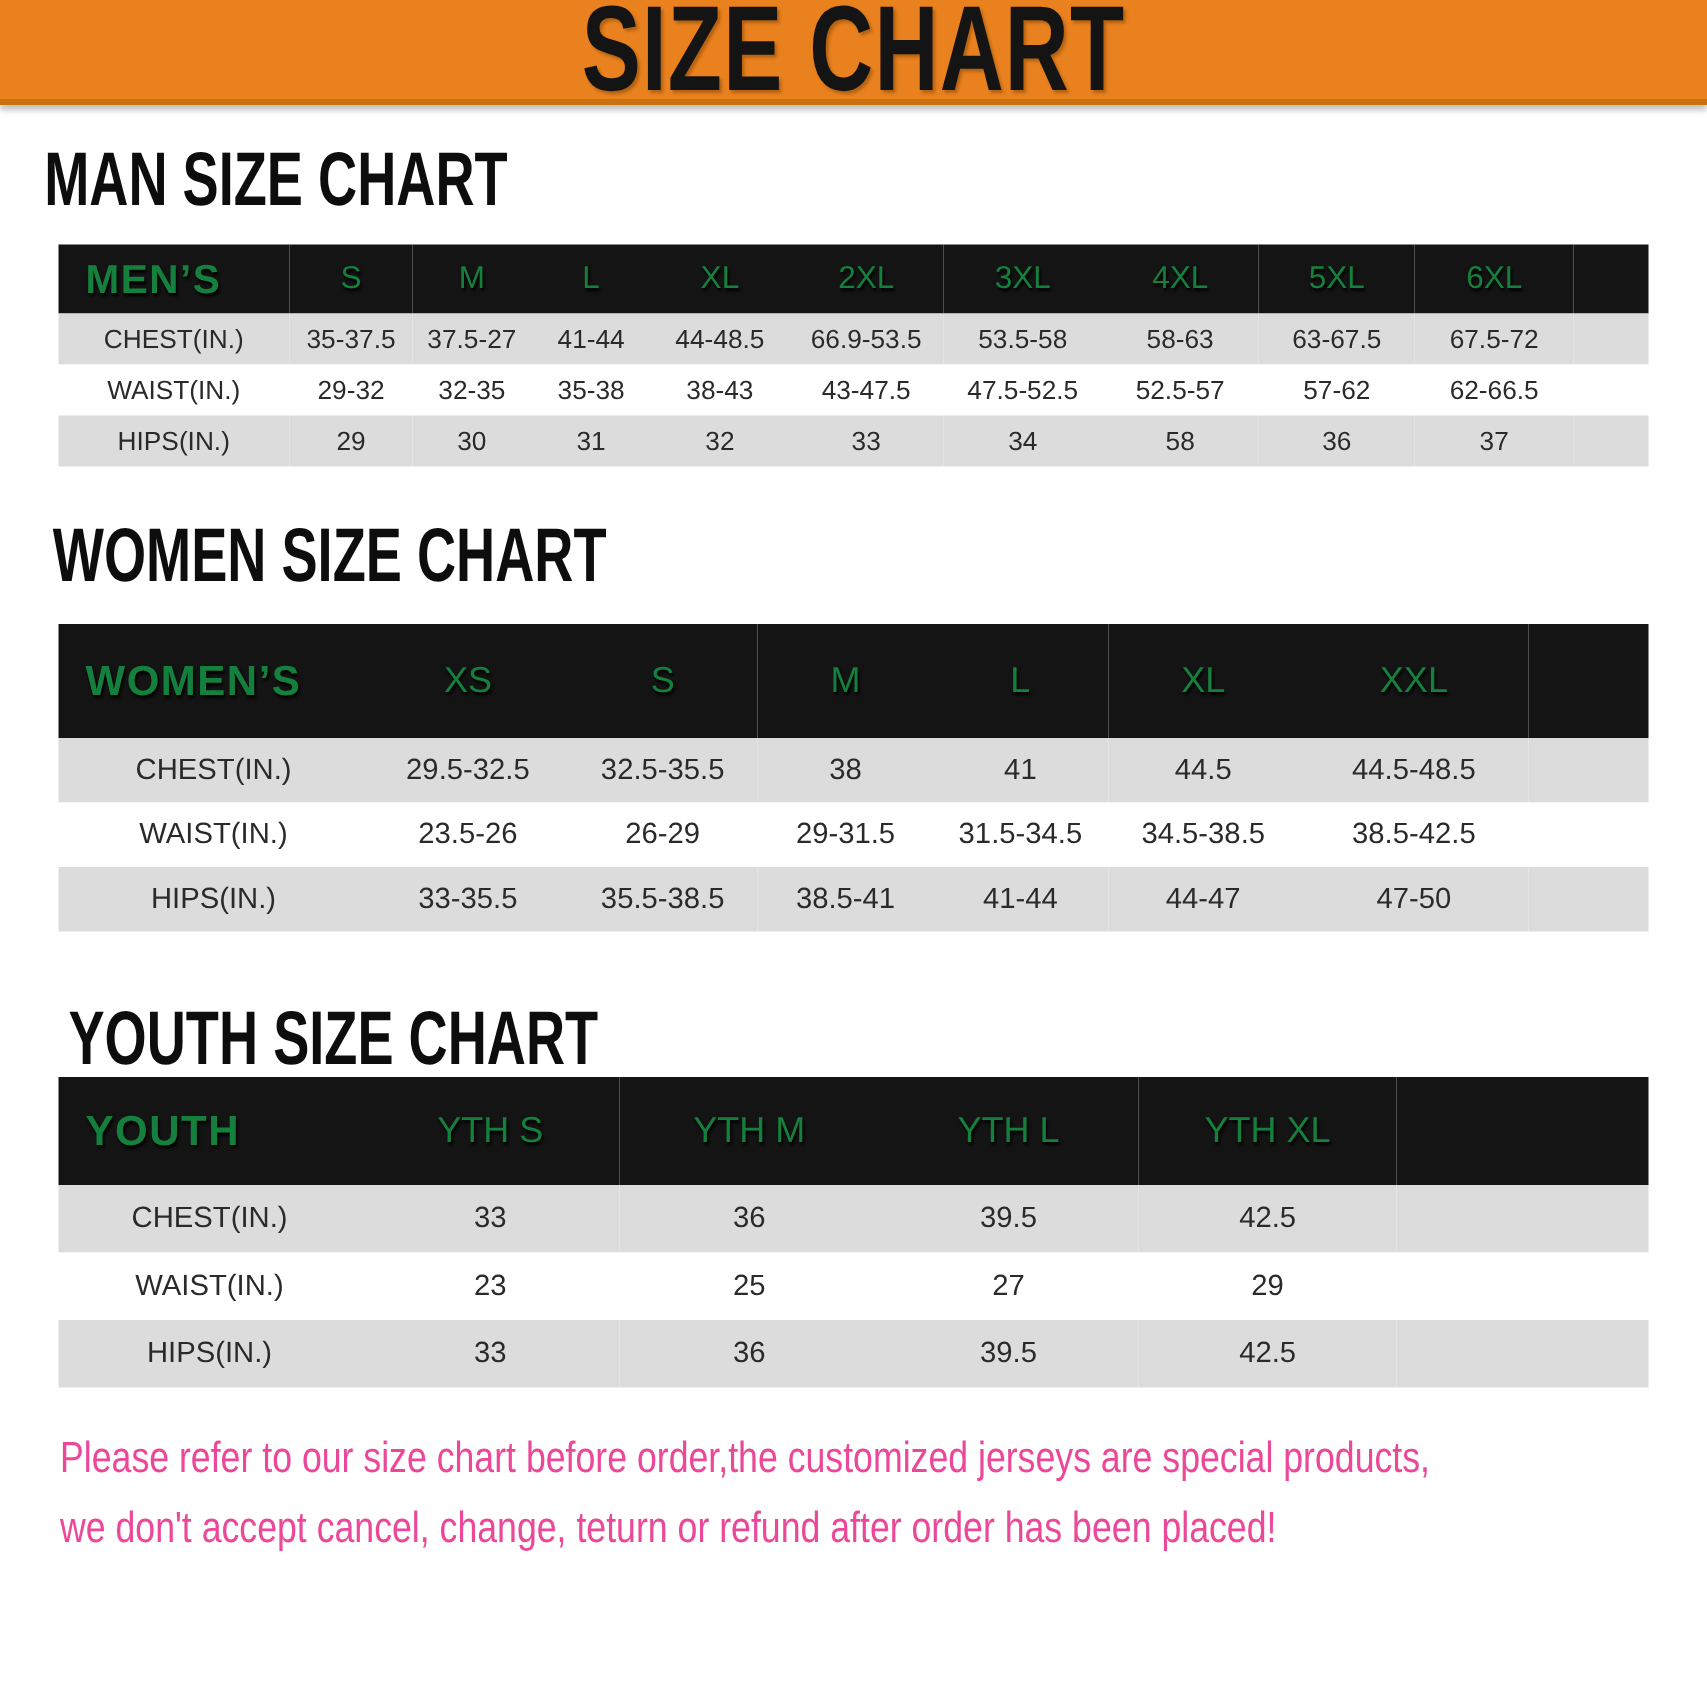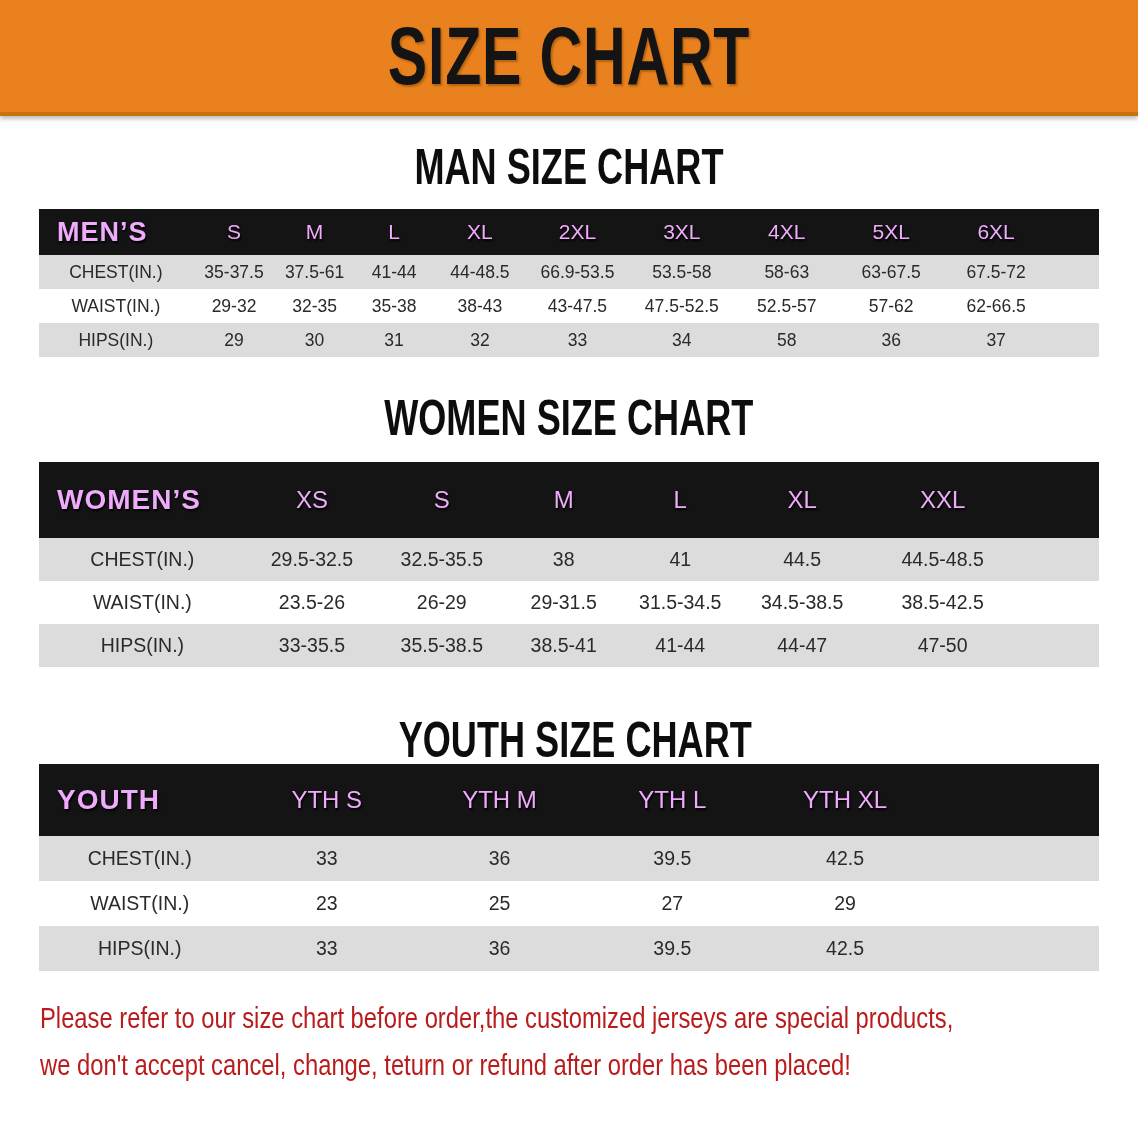--- a/index.html
+++ b/index.html
@@ -8,42 +8,41 @@
     width: 1138px;
     height: 1132px;
     overflow: hidden;
     font-family: "Liberation Sans", sans-serif;
     color: #222;
   }
 
   
   .banner {
     width: 100%;
-    height: 116px;
+    height: 70px;
     background: #E8811E;
     display: flex;
     align-items: center;
     justify-content: center;
     border-bottom: 4px solid #c9700f;
     box-shadow: 0 3px 4px rgba(0,0,0,0.25);
   }
   .banner-title {
     display: inline-block;
     font-size: 72px;
     font-weight: bold;
     color: #141414;
     letter-spacing: 1px;
     transform: scale(0.82, 1.12);
     text-shadow: 2px 2px 2px rgba(120,60,0,0.45);
     white-space: nowrap;
   }
 
   
   .section-heading {
-    text-align: center;
     margin-top: 26px;
   }
   .section-heading.women { margin-top: 36px; }
   .section-heading.youth { margin-top: 48px; margin-left: 12px; }
   .section-heading span {
     display: inline-block;
     font-size: 43px;
     font-weight: bold;
     color: #0d0d0d;
     letter-spacing: 0px;
@@ -57,21 +56,21 @@
     margin: 0 auto;
     border-collapse: collapse;
     table-layout: fixed;
   }
   table.men   { margin-top: 18px; }
   table.women { margin-top: 20px; }
   table.youth { }
 
   table.sizes-table thead th {
     background: #141414;
-    color: #f0abfc;
+    color: #15803d;
     font-weight: normal;
     text-align: center;
     text-shadow: 1px 2px 2px #000;
     border: none;
   }
   table.sizes-table thead th.lbl {
     text-align: left;
     padding-left: 18px;
     font-weight: bold;
     letter-spacing: 1px;
@@ -91,21 +90,21 @@
   table.women thead th.lbl { font-size: 28px; }
   table.women tbody td { height: 43px; font-size: 19.5px; }
 
   table.youth thead th { height: 72px; font-size: 24px; }
   table.youth thead th.lbl { font-size: 28px; }
   table.youth tbody td { height: 45px; font-size: 19.5px; }
 
   
   .footer-note {
     margin: 24px 0 0 40px;
-    color: #b91c1c;
+    color: #ec4899;
     line-height: 1.62;
   }
   .footer-note .line {
     display: inline-block;
     font-size: 29px;
     white-space: nowrap;
     transform: scaleX(0.82);
     transform-origin: 0 50%;
   }
 </style>
@@ -145,21 +144,21 @@
         <th>4XL</th>
         <th>5XL</th>
         <th>6XL</th>
         <th></th>
       </tr>
     </thead>
     <tbody>
       <tr>
         <td class="rowlbl">CHEST(IN.)</td>
         <td>35-37.5</td>
-        <td>37.5-61</td>
+        <td>37.5-27</td>
         <td>41-44</td>
         <td>44-48.5</td>
         <td>66.9-53.5</td>
         <td>53.5-58</td>
         <td>58-63</td>
         <td>63-67.5</td>
         <td>67.5-72</td>
         <td></td>
       </tr>
       <tr>

